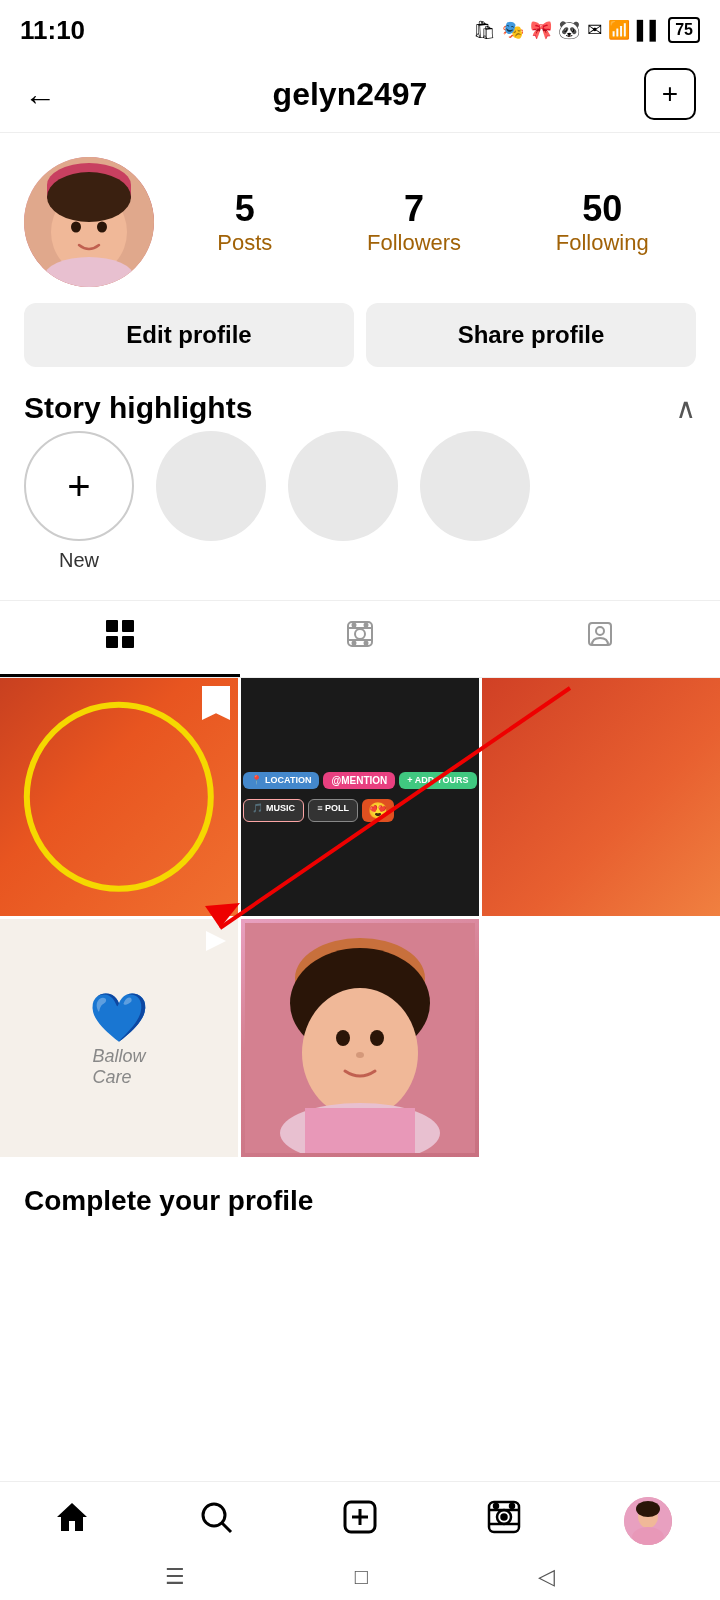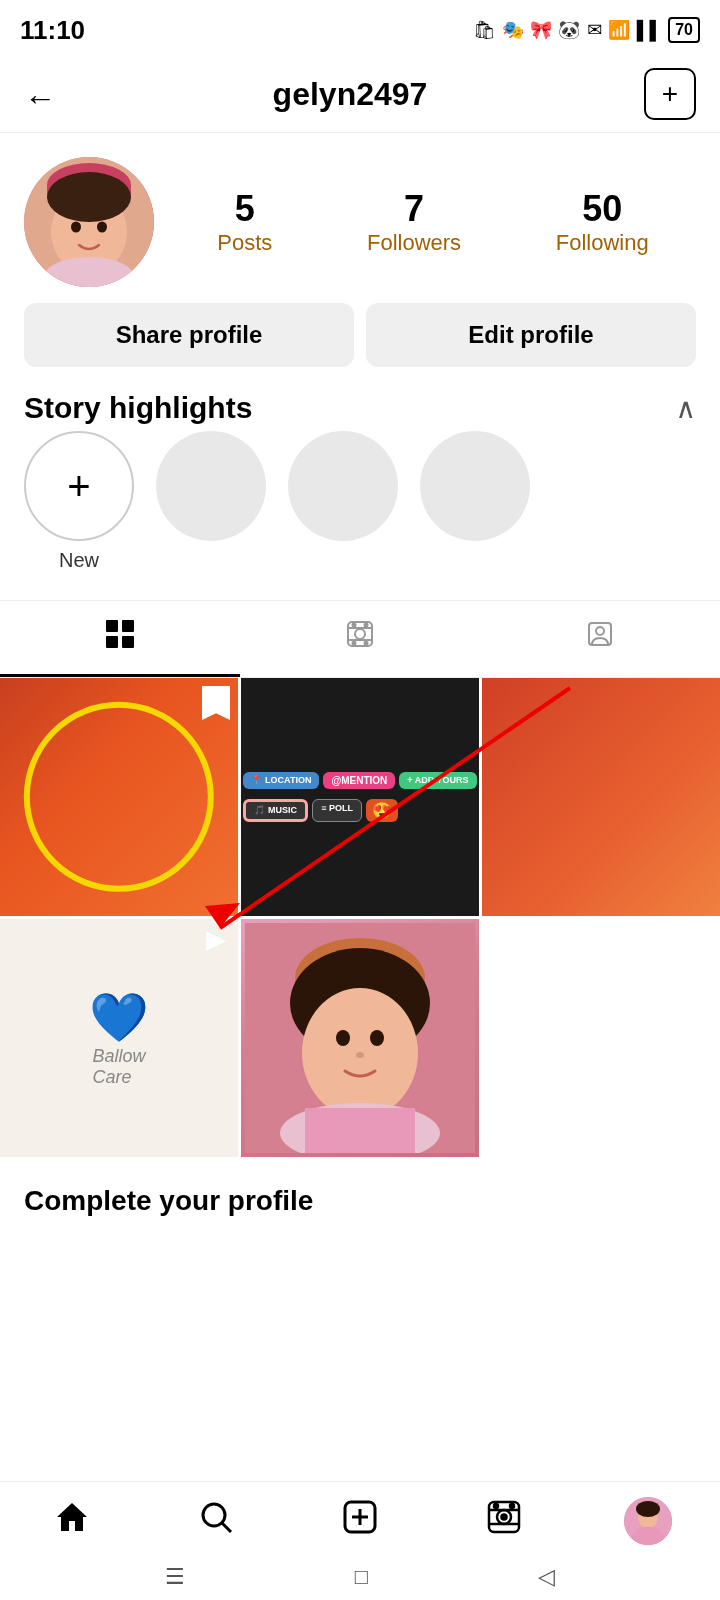--- a/index.html
+++ b/index.html
@@ -393,21 +393,21 @@
 <div class="status-bar">
   <span class="status-time">11:10</span>
   <div class="status-icons">
     <span>🛍</span>
     <span>🎭</span>
     <span>🎀</span>
     <span>🐼</span>
     <span>✉</span>
     <span>📶</span>
     <span>▌▌</span>
-    <span class="battery-box">70</span>
+    <span class="battery-box">75</span>
   </div>
 </div>
 
 <div class="top-nav">
   <span class="nav-back">←</span>
   <span class="nav-title">gelyn2497</span>
   <div class="nav-add">
     <span>+</span>
   </div>
 </div>
@@ -446,22 +446,22 @@
       <span class="stat-label">Followers</span>
     </div>
     <div class="stat-item">
       <span class="stat-number">50</span>
       <span class="stat-label">Following</span>
     </div>
   </div>
 </div>
 
 <div class="action-buttons">
+  <button class="action-btn">Edit profile</button>
   <button class="action-btn">Share profile</button>
-  <button class="action-btn">Edit profile</button>
 </div>
 
 <div class="highlights-section">
   <div class="highlights-header">
     <span class="highlights-title">Story highlights</span>
     <span class="highlights-chevron">∧</span>
   </div>
   <div class="highlights-row">
     <div class="highlight-item">
       <div class="highlight-circle new-circle">
@@ -529,21 +529,21 @@
 
     <div class="post-cell">
       <div class="post-cell-inner post-dark-story">
         <div class="story-tags">
           <div style="display:flex;gap:4px;">
             <span class="story-tag" style="background:#4488cc;font-size:9px;">📍 LOCATION</span>
             <span class="story-tag pink" style="font-size:10px;">@MENTION</span>
             <span class="story-tag green" style="font-size:9px;">+ ADD YOURS</span>
           </div>
           <div style="display:flex;gap:4px;margin-top:4px;">
-            <span class="story-tag" style="background:#333;border:3px solid #fca5a5;font-size:9px;">🎵 MUSIC</span>
+            <span class="story-tag" style="background:#333;border:1px solid #fca5a5;font-size:9px;">🎵 MUSIC</span>
             <span class="story-tag" style="background:#333;border:1px solid #888;font-size:9px;">≡ POLL</span>
             <span class="story-tag" style="background:#e05020;font-size:16px;padding:2px 6px;">😍</span>
           </div>
         </div>
       </div>
     </div>
 
     <div class="post-cell">
       <div class="post-cell-inner post-orange2">
       </div>

